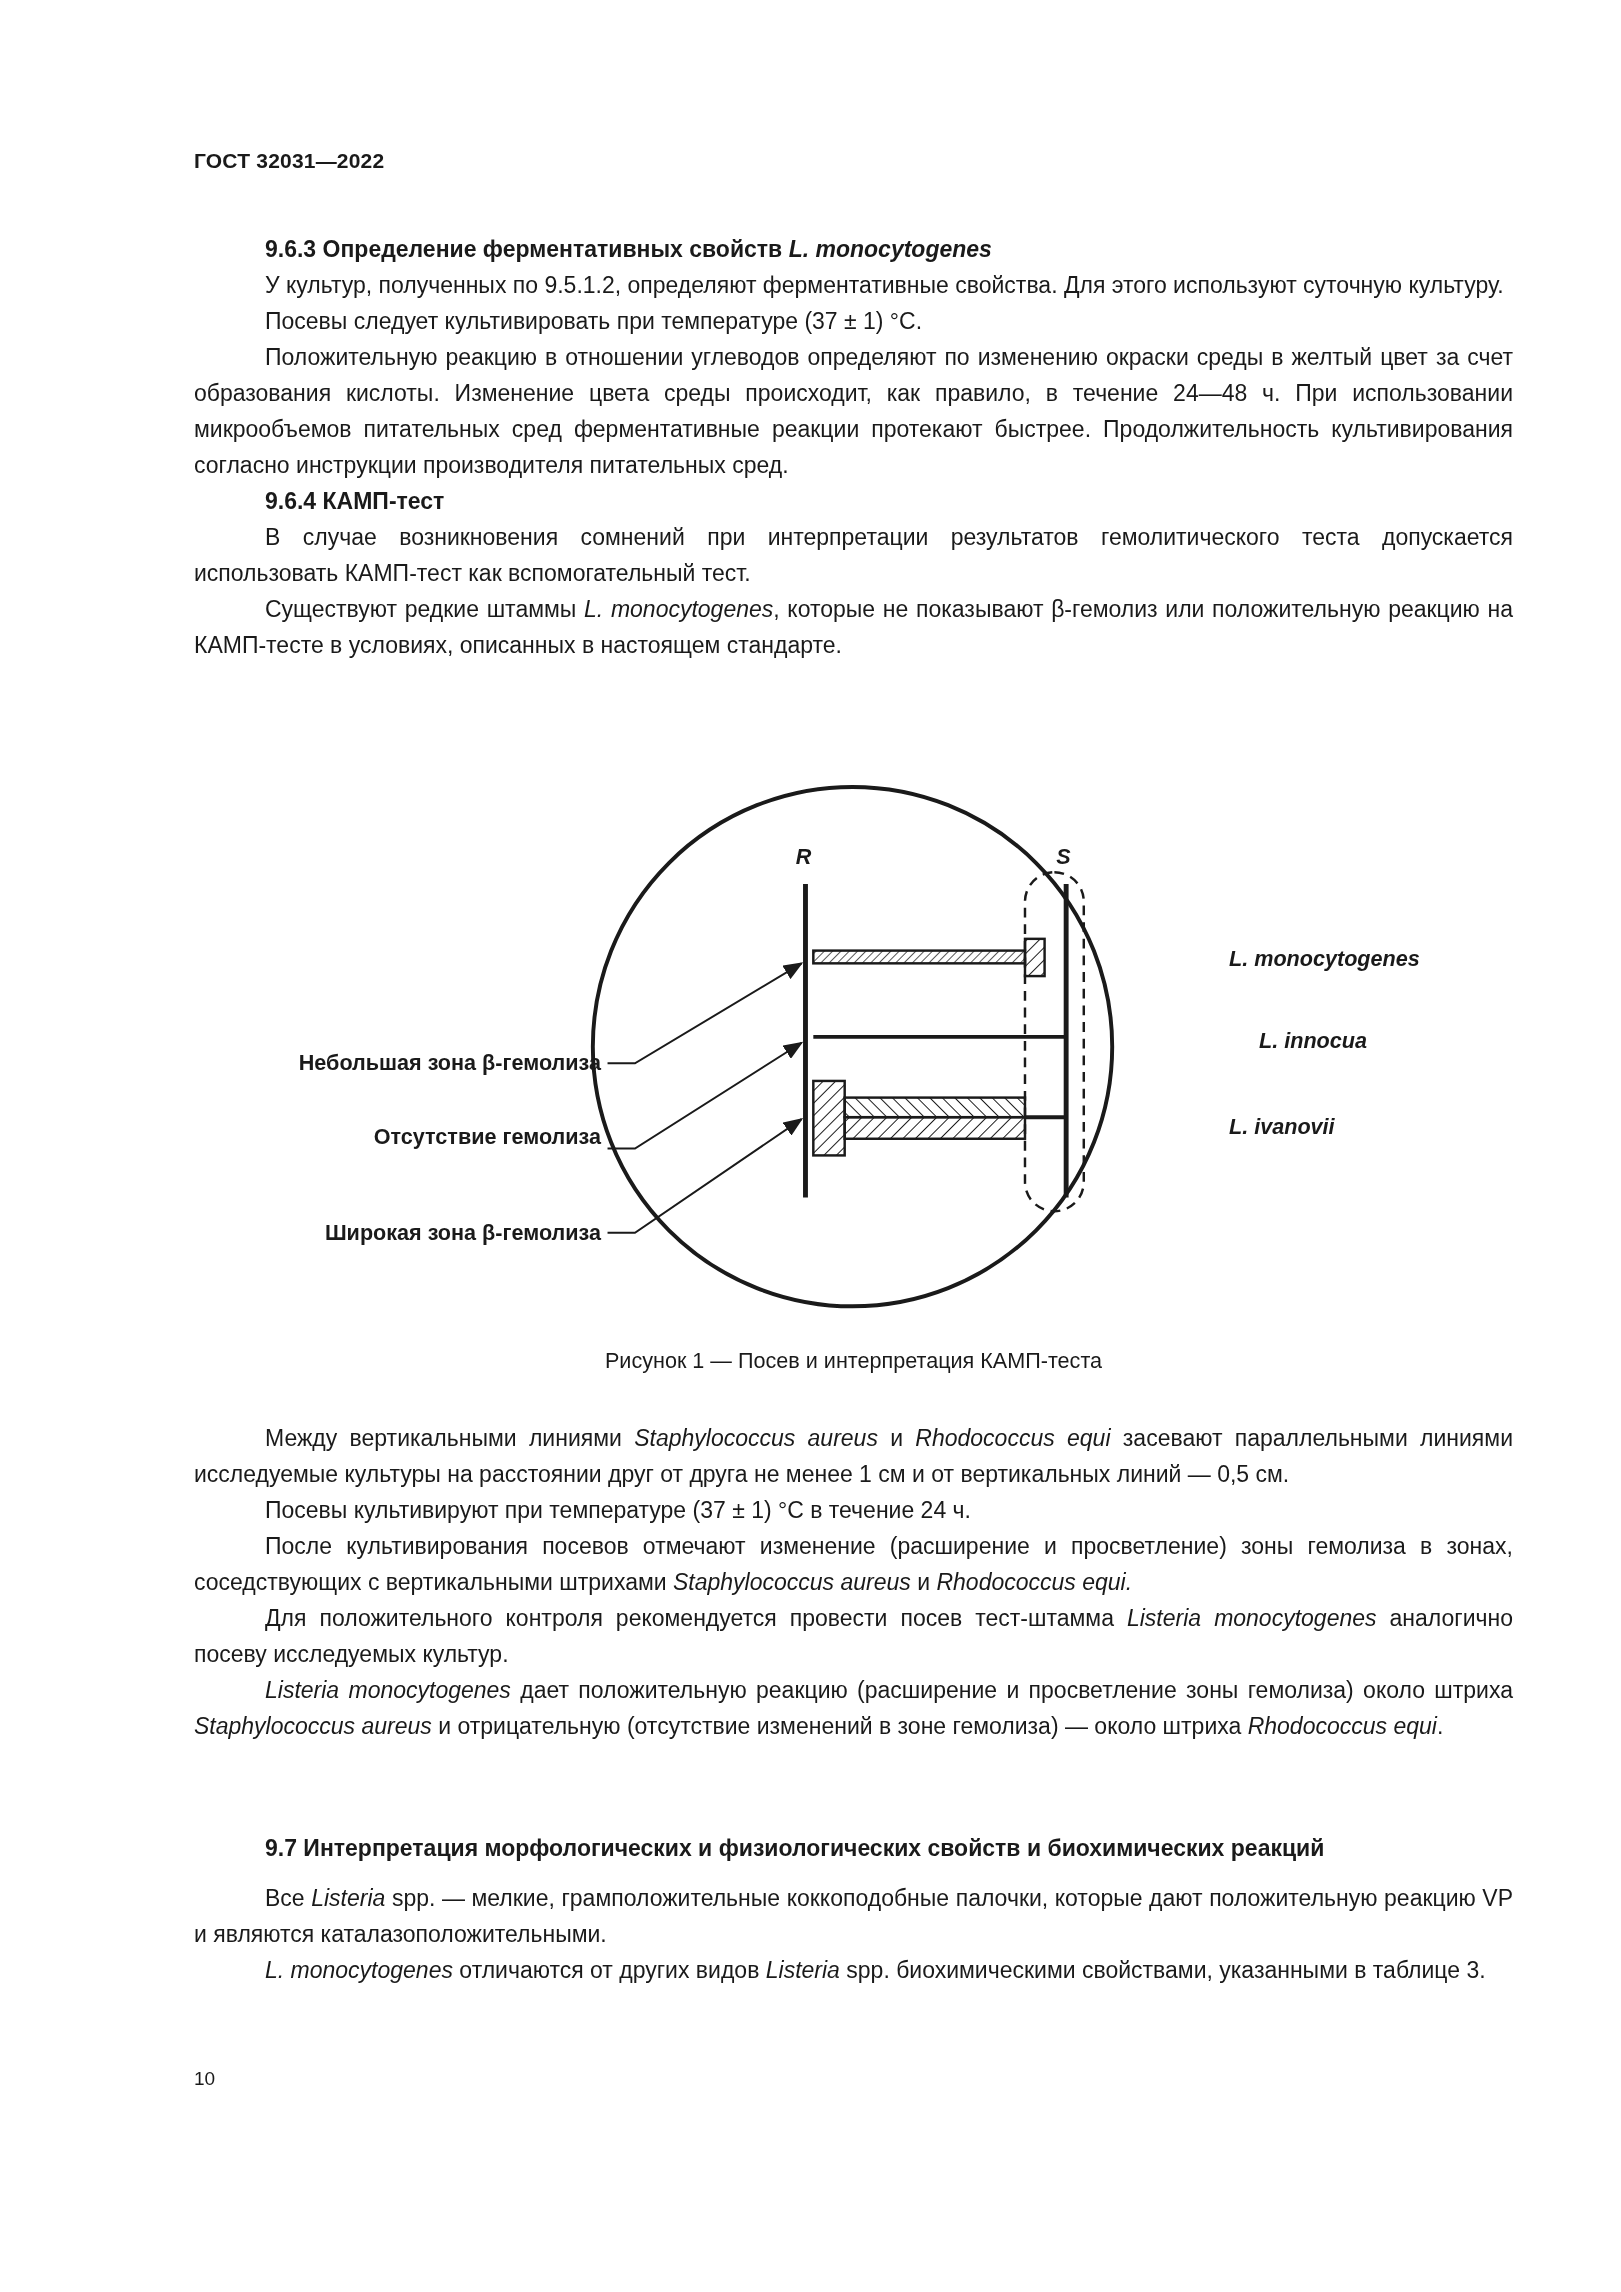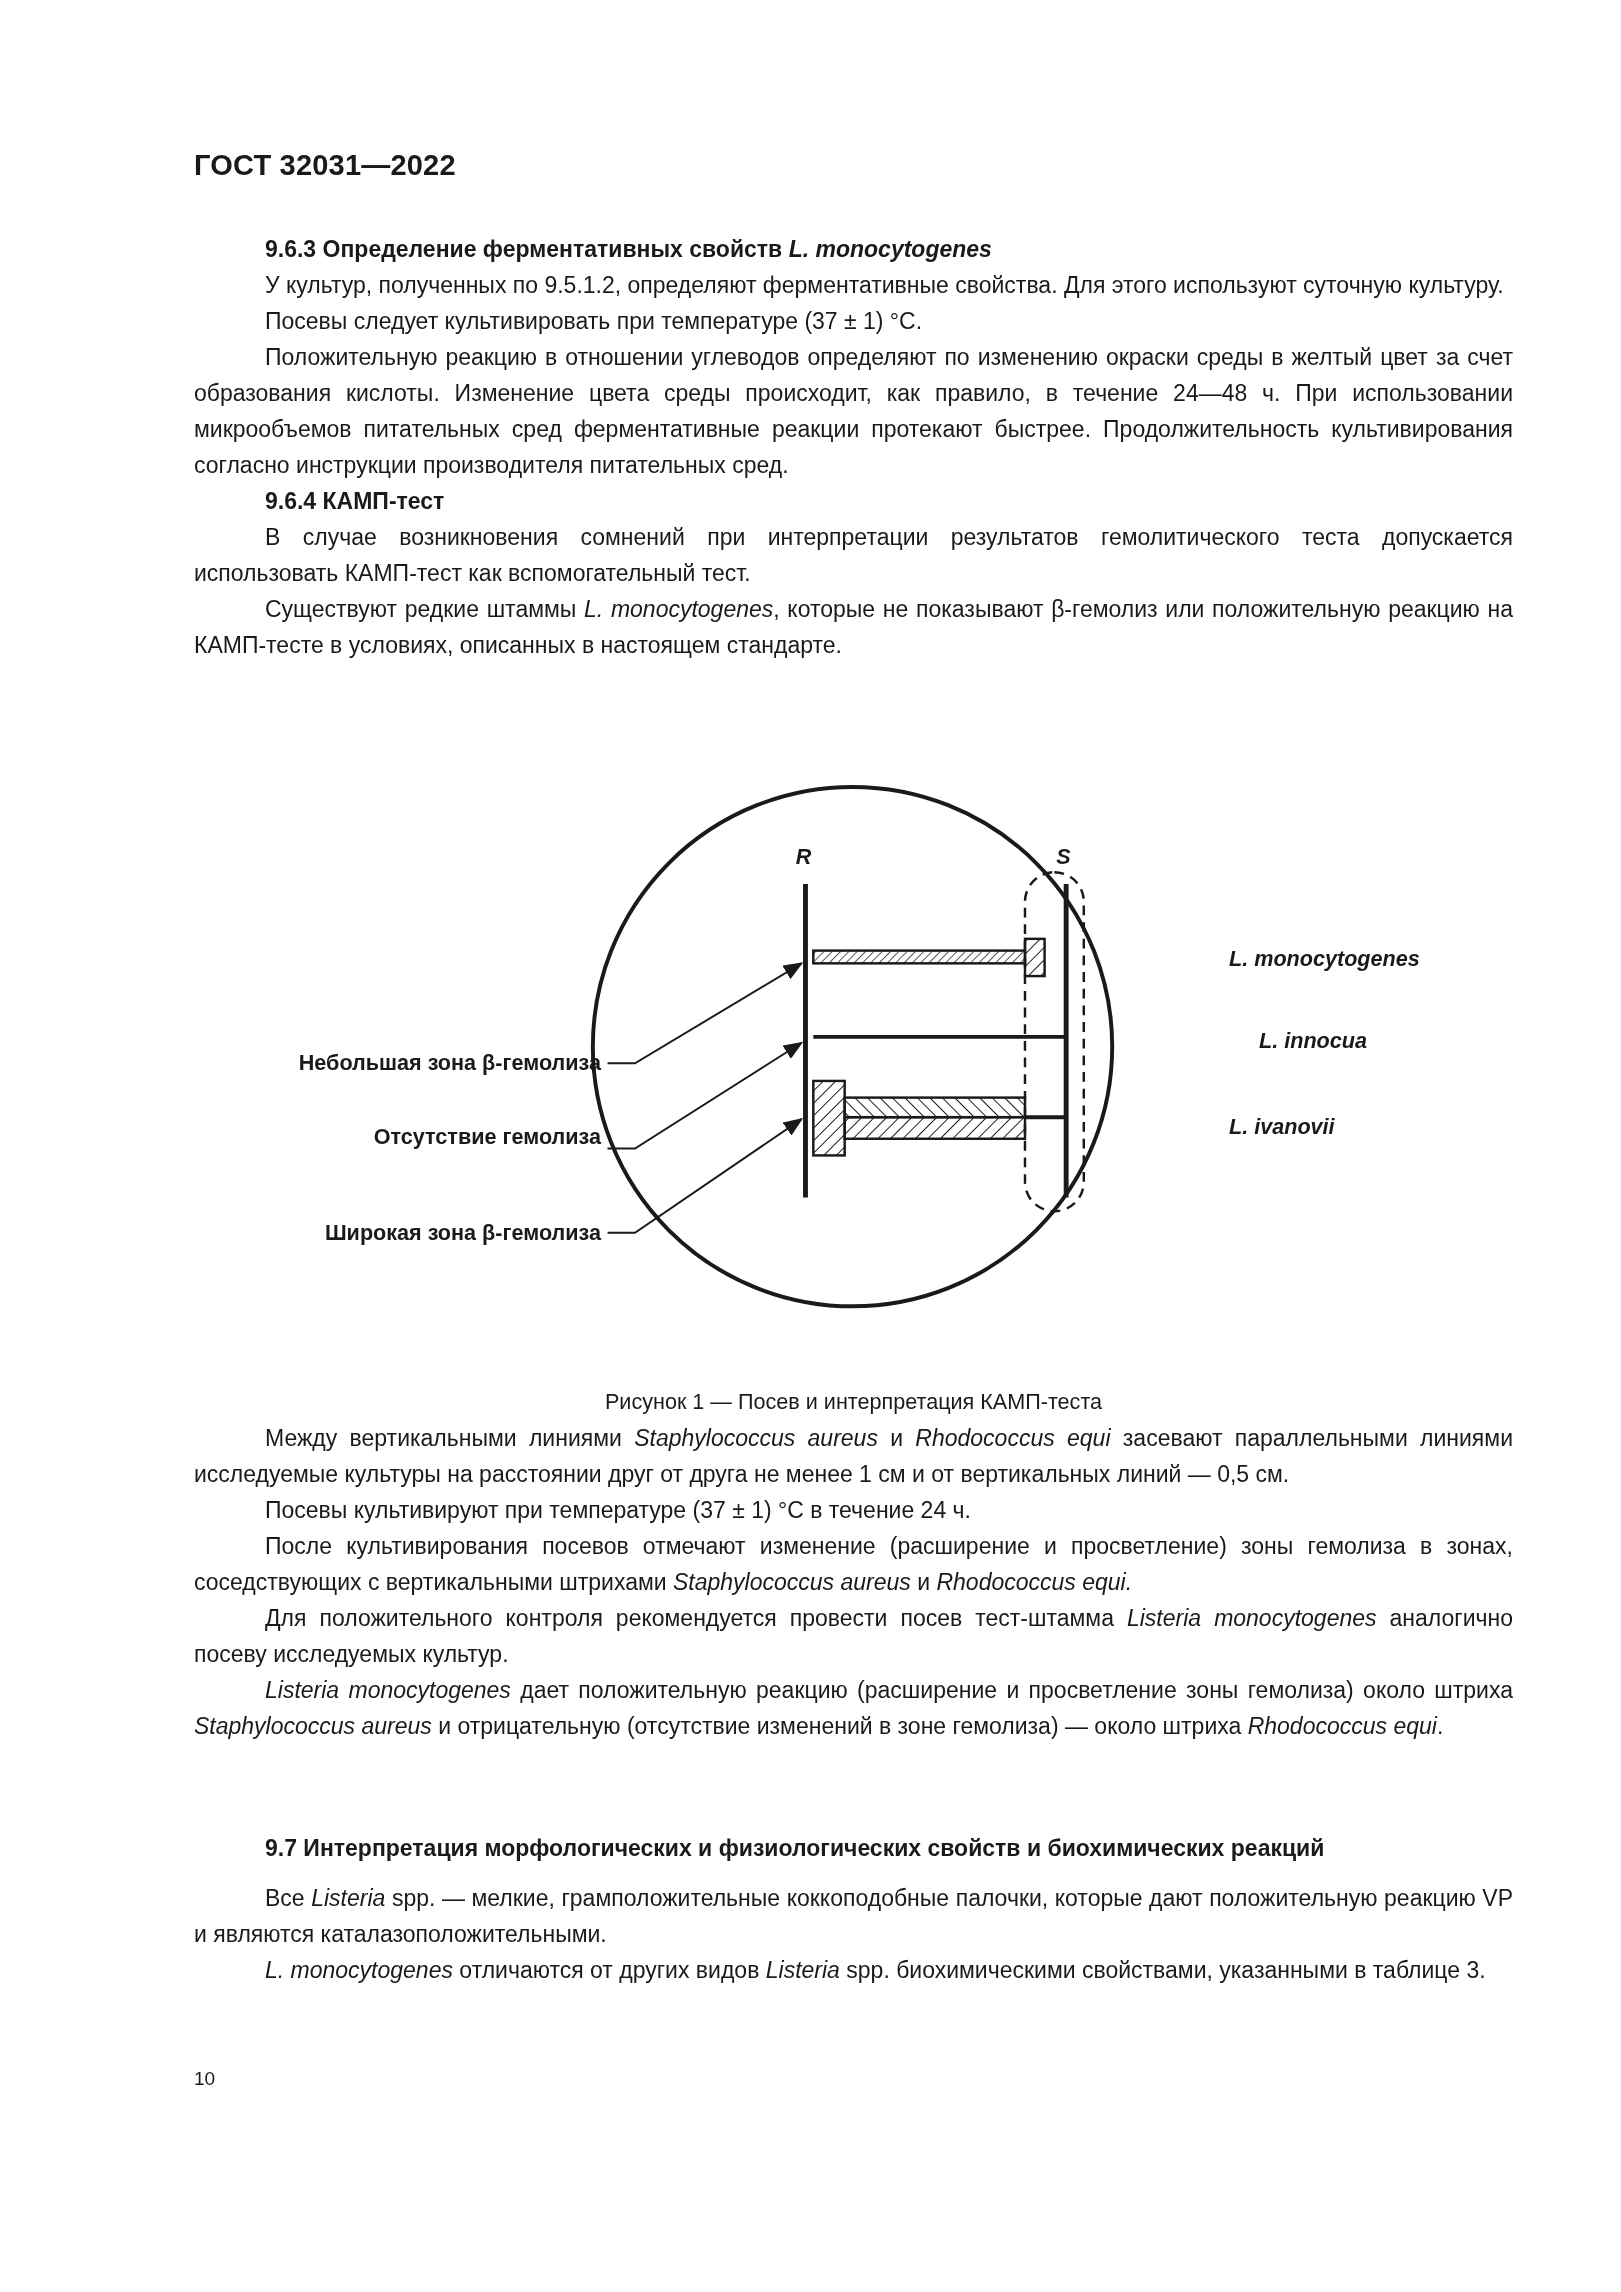--- a/index.html
+++ b/index.html
@@ -1,25 +1,25 @@
 <!DOCTYPE html>
 <html><head>
 <meta charset="utf-8">
 <style>
   html, body { margin: 0; padding: 0; background: #ffffff; }
   body { width: 1621px; height: 2293px; position: relative; overflow: hidden;
          font-family: "Liberation Sans", sans-serif; color: #1a1a1a; }
   .page { position: absolute; left: 194px; top: 0; width: 1319px; }
-  .doc-id { position: absolute; top: 149px; left: 0; font-weight: bold; font-size: 29px; letter-spacing: 0.2px; }
+  .doc-id { position: absolute; top: 149px; left: 0; font-weight: bold; font-size: 21px; letter-spacing: 0.2px; }
   .text { position: absolute; left: 0; width: 1319px; font-size: 23px; line-height: 36px; text-align: justify; margin-top: 9px; }
   .p { margin: 0; text-indent: 71px; }
   .h { margin: 0; padding-left: 71px; font-weight: bold; }
   .h.multi { text-indent: 0; text-align: justify; text-align-last: left; }
   i { font-style: italic; }
-  .caption { position: absolute; left: 0; width: 1319px; text-align: center; font-size: 21.6px; top: 1348px; margin-top: 41px; }
+  .caption { position: absolute; left: 0; width: 1319px; text-align: center; font-size: 21.6px; top: 1348px; }
   .page-num { position: absolute; left: 0; top: 2068px; font-size: 19px; }
   .figure { position: absolute; left: 0; top: 774px; width: 1319px; height: 559px; }
   .fig-label { position: absolute; font-size: 21.6px; font-weight: bold; white-space: nowrap; }
   .fig-label.left { text-align: right; }
   .fig-label.right { font-style: italic; }
   .gap-small { height: 13.7px; }
 </style>
 </head>
 <body>
 

